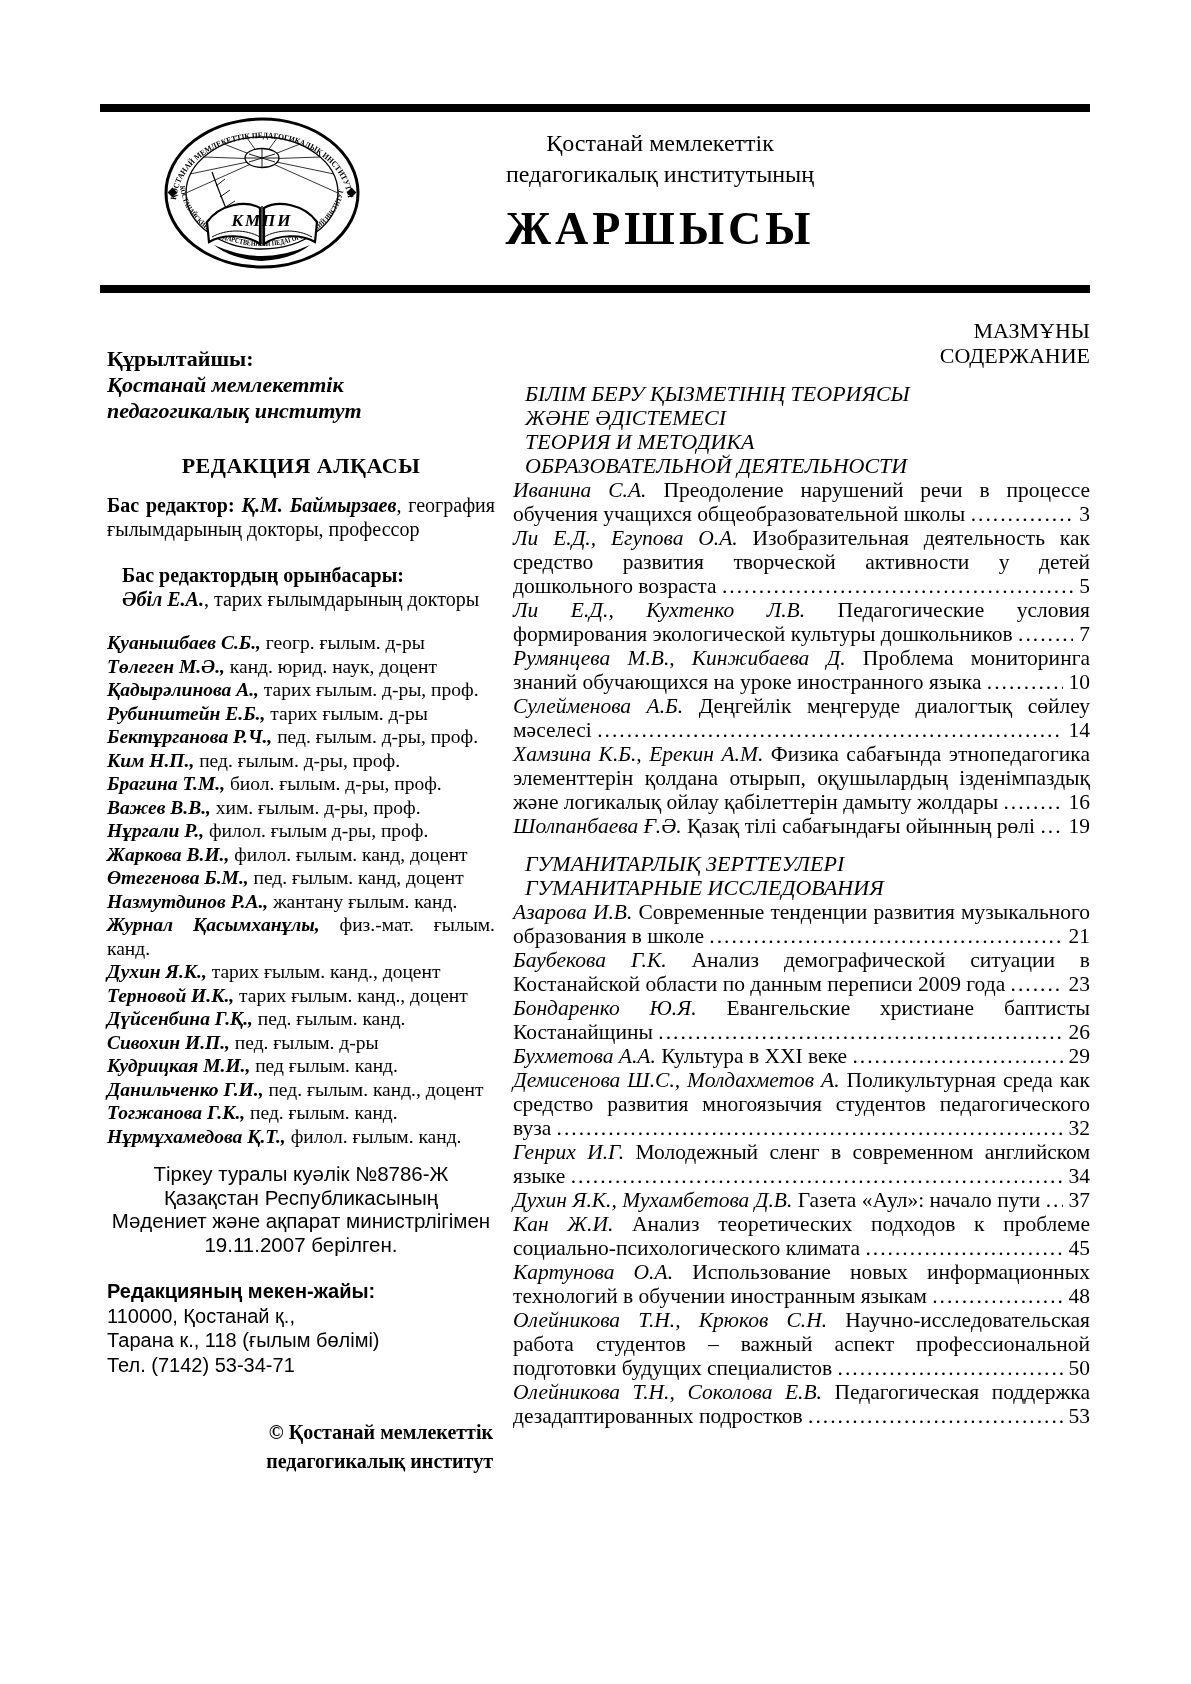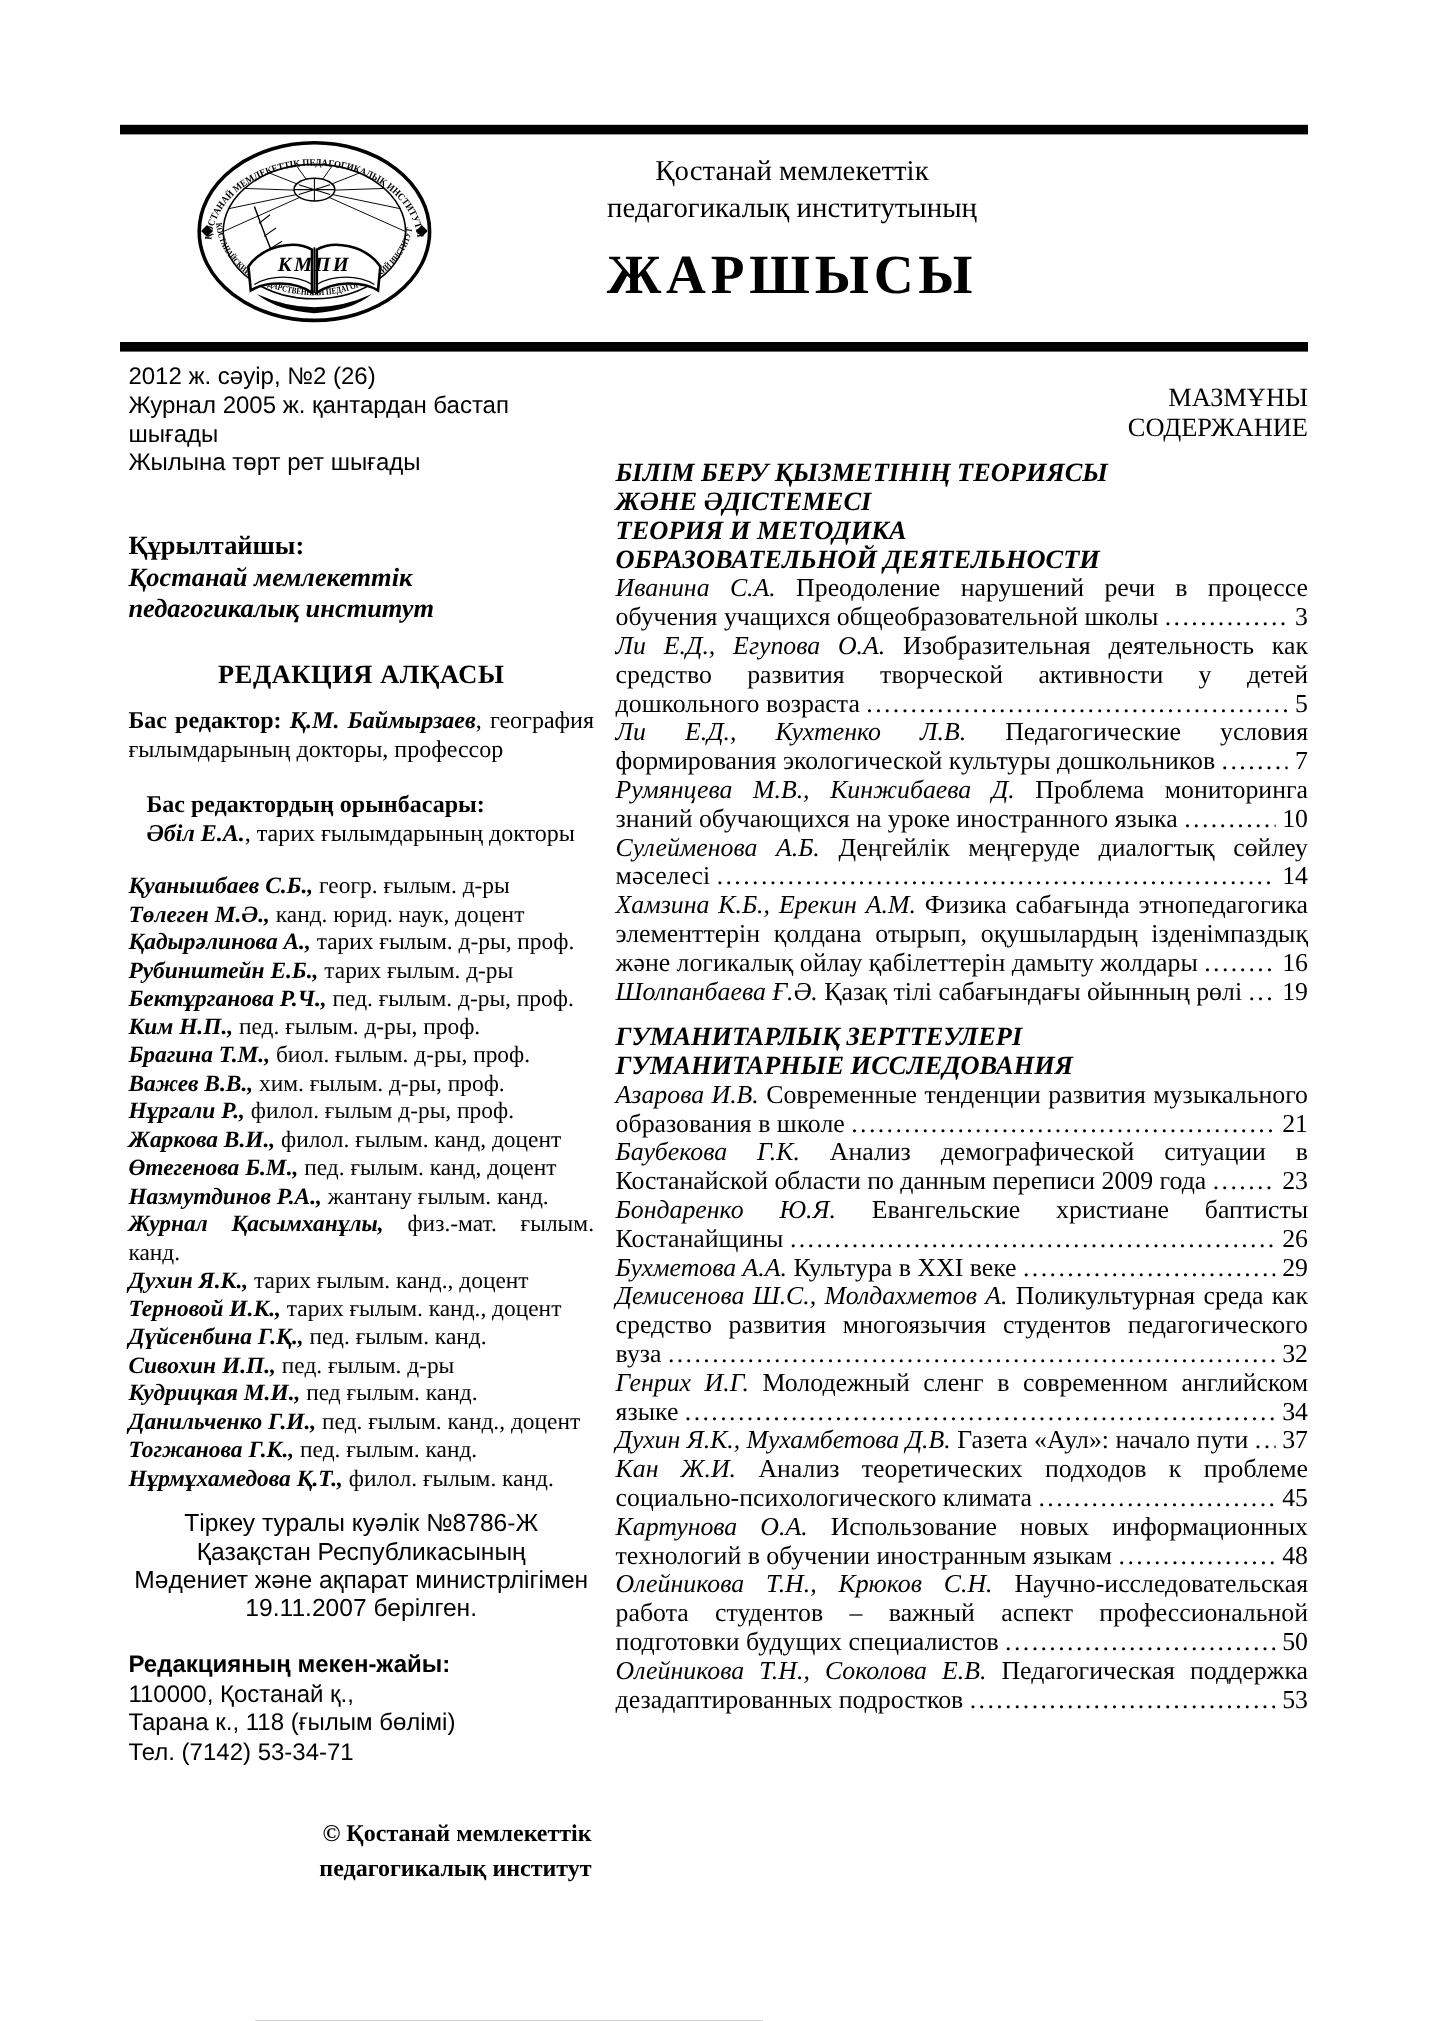--- a/index.html
+++ b/index.html
@@ -35,21 +35,21 @@
   .bname { font-weight:bold; font-style:italic;text-align:right; }
   .board-list { margin-top:20px; }
   .board-row { margin:0; font-size:19.5px; line-height:23.5px; text-align:justify; }
   .registration { margin-top:14px; text-align:center; font-family:"Liberation Sans", sans-serif; font-size:20.5px; line-height:23.5px; }
   .address { margin-top:23px; font-family:"Liberation Sans", sans-serif; font-size:20px; line-height:24.5px; }
   .alabel { font-weight:bold; }
   .copyright { margin-top:41px; text-align:right; font-weight:bold; font-size:20px; line-height:29px; padding-right:2px; }
 
   
   .toc-title { margin-top:16px; text-align:right; font-weight:normal; font-size:22px; line-height:25px; }
-  .toc-section-heading { margin-top:14px; font-weight:bold; font-style:italic; font-size:22px; line-height:24px; }
+  .toc-section-heading { margin-top:14px; font-weight:normal; font-style:italic; font-size:22px; line-height:24px;margin-left:12px; }
   .toc-entry { position:relative; margin:0; font-size:21.5px; line-height:24px; text-align:justify; }
   .toc-entry .authors { font-style:italic; }
   .toc-entry .dots { letter-spacing:2px; }
   .toc-entry .pagenum { position:absolute; right:0; bottom:0; background:#fff; padding-left:6px; }
 </style>
 </head>
 <body>
 
 <div class="page">
 
@@ -104,25 +104,20 @@
 
   <div class="masthead">
     <div class="inst">Қостанай мемлекеттік</div>
     <div class="inst">педагогикалық институтының</div>
     <div class="jtitle">ЖАРШЫСЫ</div>
   </div>
 
   <div class="columns">
 
     <div class="col-left">
-      <div class="issue">
-        <div>2012 ж. сәуір, №2 (26)</div>
-        <div>Журнал 2005 ж. қантардан бастап шығады</div>
-        <div>Жылына төрт рет шығады</div>
-      </div>
 
       <div class="founder">
         <div class="flabel">Құрылтайшы:</div>
         <div class="fline">Қостанай мемлекеттік</div>
         <div class="fline">педагогикалық институт</div>
       </div>
 
       <div class="ed-title">РЕДАКЦИЯ АЛҚАСЫ</div>
 
       <p class="chief"><span class="blabel">Бас редактор:</span> <span class="bname">Қ.М. Баймырзаев</span><span>, география ғылымдарының докторы, профессор</span></p>

